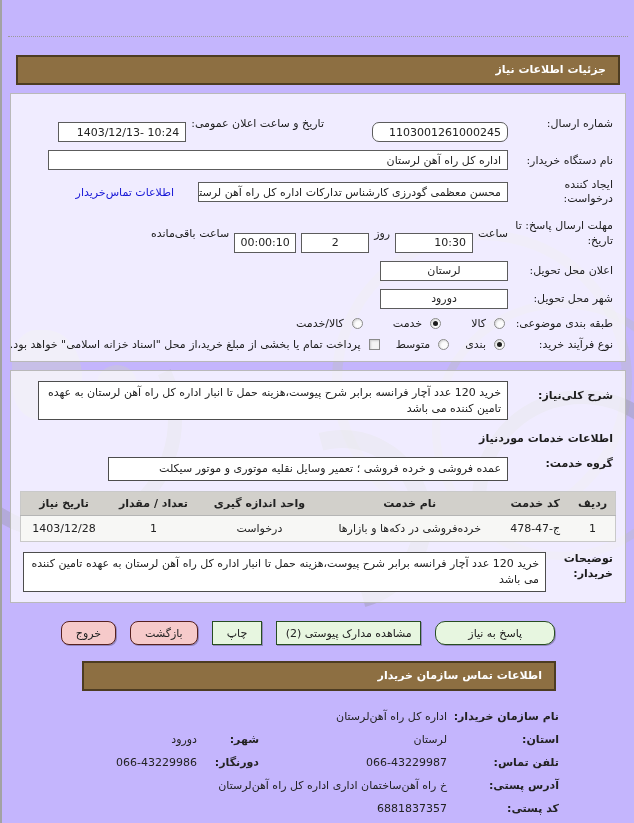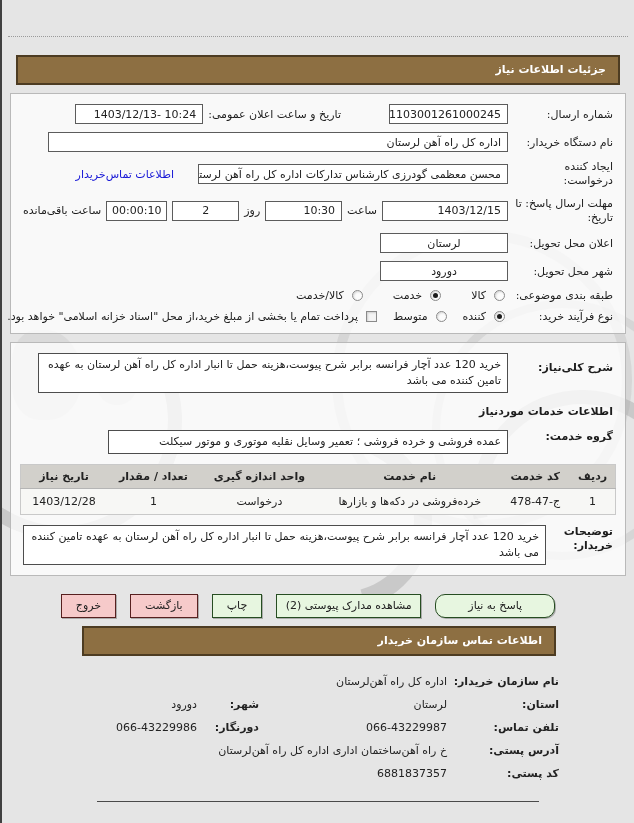--- a/index.html
+++ b/index.html
@@ -1,63 +1,63 @@
 <!DOCTYPE html>
 <html lang="fa" dir="rtl"><head>
 <meta charset="utf-8">
 <style>
   * { margin:0; padding:0; box-sizing:border-box; }
   html,body { width:634px; height:823px; background:#fff; overflow:hidden;
     font-family:"DejaVu Sans", sans-serif; font-size:11px; color:#222; direction:rtl; }
-  .page { position:relative; width:634px; height:823px; background:#e5e5e5;
-    border-left:2px solid #404040; overflow:hidden; }
+  .page { position:relative; width:634px; height:823px; background:#c4b5fd;
+    border-left:2px solid #a3a3a3; overflow:hidden; }
   .content { position:relative; z-index:2; }
 
   
   .wm { position:absolute; z-index:1; pointer-events:none; }
   .wm-circle { border-radius:50%; border:10px solid rgba(190,190,190,.38); }
   .wm-blob { background:rgba(205,205,205,.45); border-radius:40% 60% 55% 45%; }
   .wm-arc { border-radius:50%; border:14px solid rgba(150,150,150,.35); border-color:rgba(150,150,150,.35) transparent transparent rgba(150,150,150,.35); }
 
   .dotline { border-top:1px dotted #9a9a9a; margin:36px 6px 0 6px; }
 
   .barhead { background:#8d6f42; border:2px solid #4d3c22; color:#fff;
     font-weight:bold; padding:6px 12px 7px 12px; text-align:right; }
   .barhead.first { margin:18px 14px 0 14px; }
-  .barhead.second { margin:8px 78px 0 80px; }
+  .barhead.second { margin:16px 78px 0 80px; }
 
   .panel { border:1px solid #b9b9b9; background:rgba(255,255,255,.75); margin:8px 8px 0 8px; padding:6px 4px; }
 
   .frow { display:flex; align-items:center; gap:5px; padding:4px 8px; }
   .flabel { color:#1d1d1d; flex:none; }
   .w-lab1 { width:100px; }
   .fbox { border:1px solid #5c5c5c; background:#fff; height:20px; display:flex;
     align-items:center; padding:0 6px; overflow:hidden; white-space:nowrap; }
-  .num { direction:ltr; justify-content:flex-end; }
+  .num { direction:ltr; justify-content:flex-end;margin-top:18px; }
   .link { color:#1616d6; cursor:pointer; }
   .b { font-weight:bold; }
 
   .radio { width:11px; height:11px; border:1px solid #8a8a8a; border-radius:50%;
     background:#fcfcfc; position:relative; flex:none; box-shadow:inset 1px 1px 2px rgba(0,0,0,.15); }
   .radio.sel:after { content:''; position:absolute; inset:2px; background:#1c1c1c; border-radius:50%; }
   .checkbox { width:11px; height:11px; border:1px solid #8a8a8a; background:#f4f4f4; flex:none; box-shadow:inset 1px 1px 2px rgba(0,0,0,.15); }
 
   .desc-box { border:1px solid #4d4d4d; background:#fff; padding:3px 6px; line-height:1.45; flex:1; }
 
   table.svc { width:calc(100% - 10px); margin:6px 5px 0 5px; border-collapse:collapse; border:1px solid #c9c9c9; }
   table.svc th { background:#d2d0cb; border-bottom:1px solid #b5b5b5; font-weight:bold;
     padding:5px 4px; text-align:center; }
   table.svc td { background:#f7f7f5; padding:6px 4px; text-align:center; }
   table.svc td:nth-child(2) { direction:ltr;margin-top:16px; }
 
   .btnrow { display:flex; justify-content:center; gap:14px; margin:18px 110px 0 90px; direction:rtl; }
   .btn { border:1px solid #222; height:24px; display:flex; align-items:center; justify-content:center;
     padding:0 14px; cursor:pointer; white-space:nowrap; box-shadow:1px 1px 0 rgba(0,0,0,.25); }
   .btn.green { background:#e7f6e0; border-color:#274d22; }
-  .btn.pink  { background:#f6caca; border-color:#57201f; }
+  .btn.pink  { background:#f6caca; border-color:#57201f;border-radius:8px; }
   .btn.wide { min-width:120px;border-radius:10px; }
   .btn.xwide { min-width:145px; }
 
   .kvgrid { margin:14px 75px 0 0; }
   .kvrow { display:flex; align-items:flex-start; padding:5px 0; }
   .kvrow .kl { width:112px; font-weight:bold; flex:none; }
   .kvrow .kv { width:188px; flex:none; }
   .kvrow .kl2 { width:62px; font-weight:bold; flex:none; }
   .kvrow .kv2 { width:130px; flex:none; }
 
@@ -79,41 +79,40 @@
   <div class="content">
 
     <div class="dotline"></div>
 
     <div class="barhead first">جزئیات اطلاعات نیاز</div>
 
     <div class="panel">
 
       <div class="frow">
         <span class="flabel w-lab1">شماره ارسال:</span>
-        <span class="fbox num" style="width:119px;">1103001261000245</span>
+        <span class="fbox num" style="width:136px;border-radius:7px;">1103001261000245</span>
         <span style="width:38px;"></span>
         <span class="flabel">تاریخ و ساعت اعلان عمومی:</span>
         <span class="fbox num" style="width:128px;">1403/12/13- 10:24</span>
       </div>
 
       <div class="frow">
         <span class="flabel w-lab1">نام دستگاه خریدار:</span>
         <span class="fbox" style="width:460px;">اداره کل راه آهن لرستان</span>
       </div>
 
       <div class="frow">
         <span class="flabel w-lab1" style="line-height:1.3;">ایجاد کننده درخواست:</span>
         <span class="fbox" style="width:310px;">محسن معظمی  گودرزی  کارشناس تدارکات اداره کل راه آهن لرستان</span>
         <span style="width:14px;"></span>
         <span class="link">اطلاعات تماس‌خریدار</span>
       </div>
 
       <div class="frow">
         <span class="flabel w-lab1" style="line-height:1.3;">مهلت ارسال پاسخ: تا تاریخ:</span>
-        <span class="fbox num" style="width:128px;">1403/12/15</span>
         <span class="flabel">ساعت</span>
         <span class="fbox num" style="width:78px;">10:30</span>
         <span class="flabel">روز</span>
         <span class="fbox num" style="width:68px; justify-content:center;">2</span>
         <span class="fbox num" style="width:62px; justify-content:center;">00:00:10</span>
         <span class="flabel">ساعت باقی‌مانده</span>
       </div>
 
       <div class="frow">
         <span class="flabel w-lab1">اعلان محل تحویل:</span>
@@ -133,21 +132,21 @@
         <span class="radio sel"></span>
         <span class="flabel">خدمت</span>
         <span style="width:14px;"></span>
         <span class="radio"></span>
         <span class="flabel">کالا/خدمت</span>
       </div>
 
       <div class="frow" style="gap:8px;">
         <span class="flabel w-lab1">نوع فرآیند خرید:</span>
         <span class="radio sel"></span>
-        <span class="flabel">کننده</span>
+        <span class="flabel">بندی</span>
         <span style="width:10px;"></span>
         <span class="radio"></span>
         <span class="flabel">متوسط</span>
         <span style="width:26px;"></span>
         <span class="checkbox"></span>
         <span class="flabel">پرداخت تمام یا بخشی از مبلغ خرید،از محل "اسناد خزانه اسلامی" خواهد بود.</span>
       </div>
 
     </div>
 

